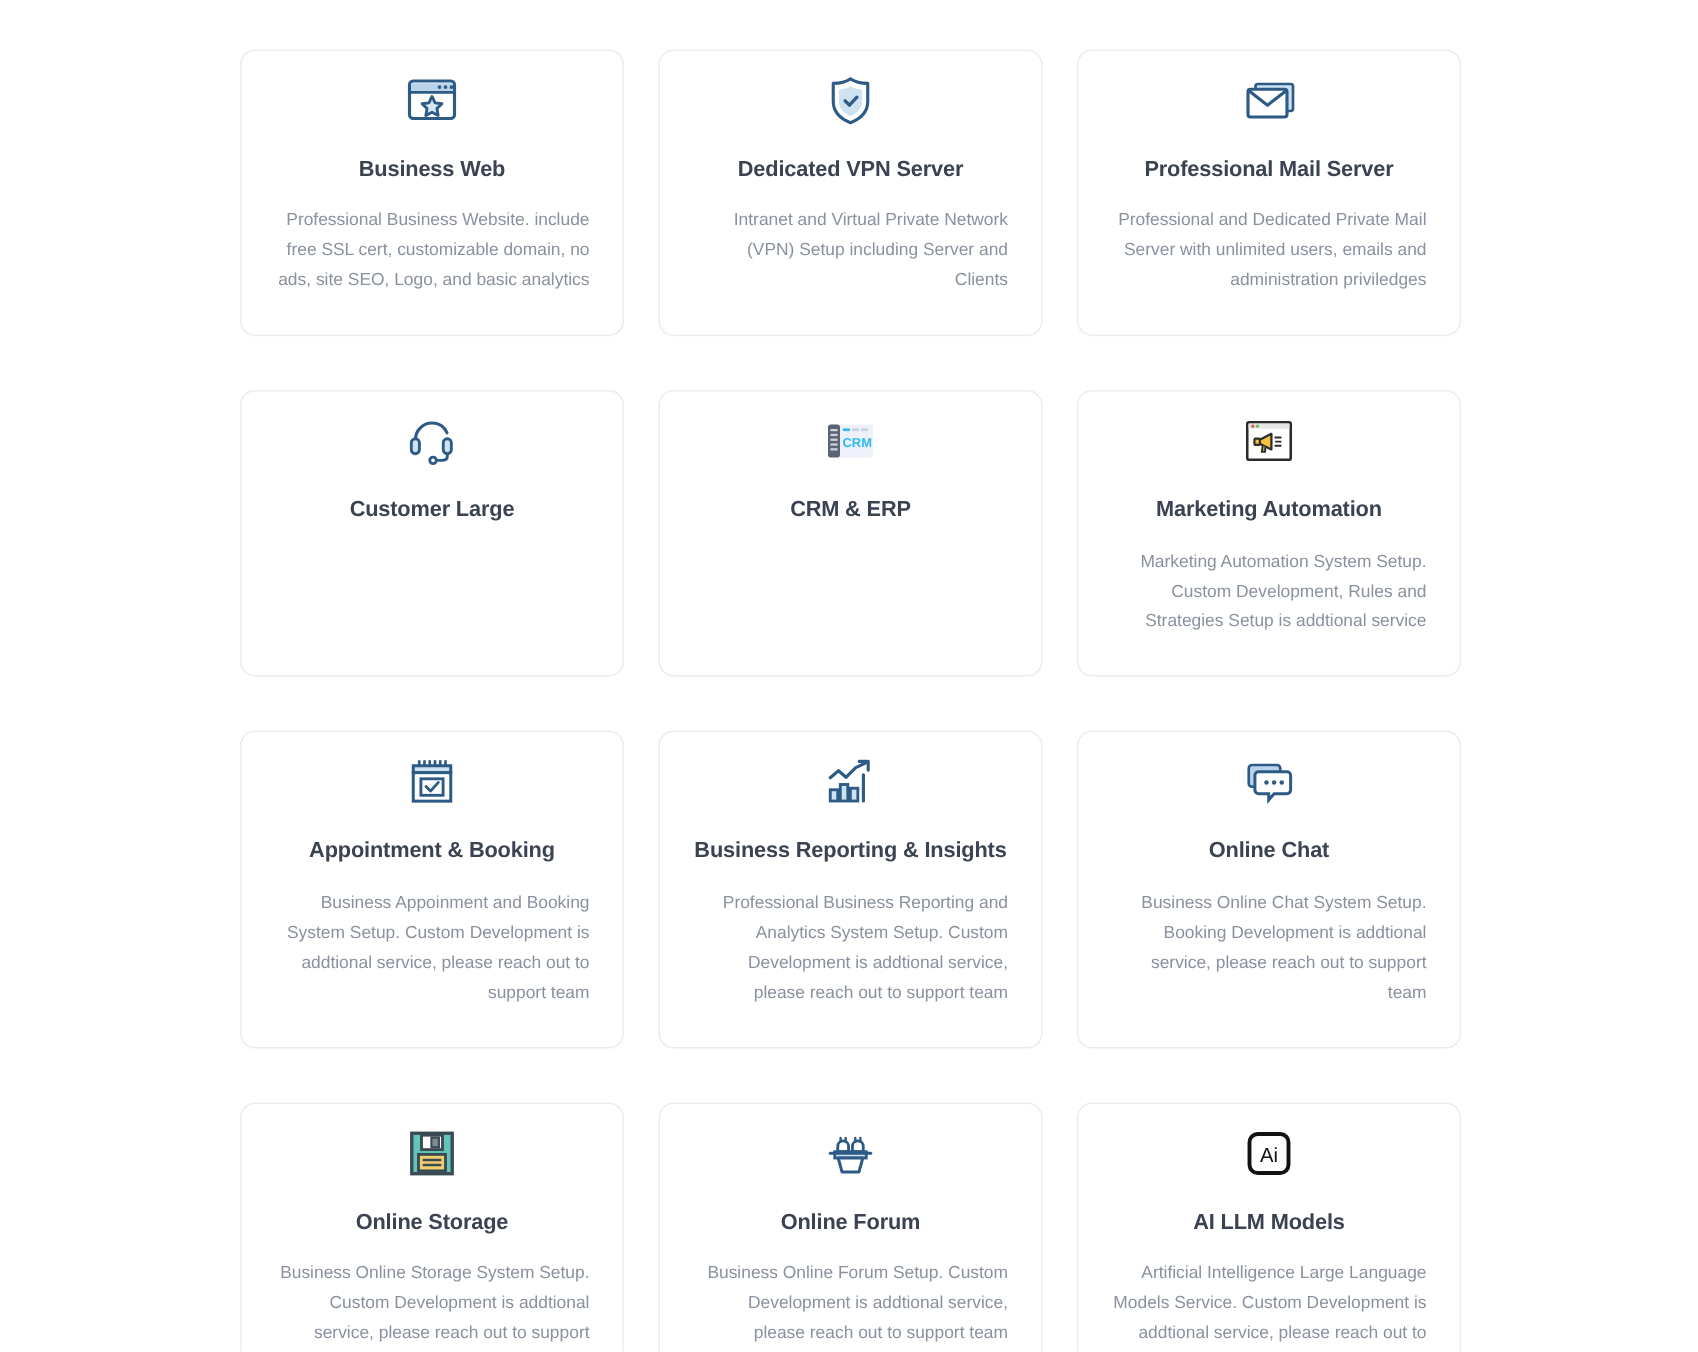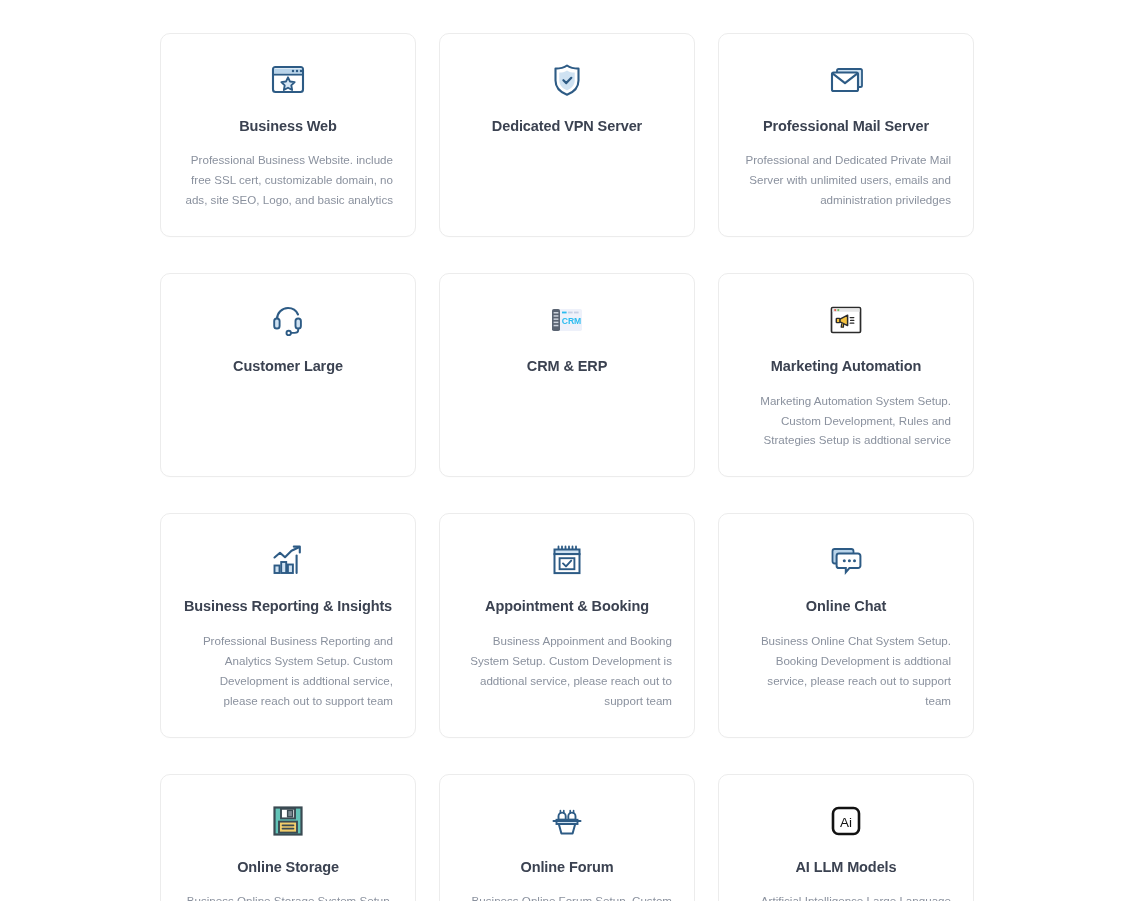--- a/index.html
+++ b/index.html
@@ -16,21 +16,21 @@
     padding: 33px 160px 0 160px;
     display: grid;
     grid-template-columns: repeat(3, 256px);
     column-gap: 23px;
     row-gap: 36px;
   }
   .service-card {
     background: #ffffff;
     border: 1px solid #ececec;
     border-radius: 10px;
-    padding: 26px 22px 26px 22px;
+    padding: 13px 22px 26px 22px;
     display: flex;
     flex-direction: column;
     align-items: center;
     box-shadow: 0 1px 2px rgba(0,0,0,0.012);
   }
   .card-icon {
     width: 40px;
     height: 40px;
     display: flex;
     align-items: center;
@@ -77,20 +77,21 @@
 
   <div class="service-card row1">
     <div class="card-icon">
       <svg width="40" height="40" viewBox="0 0 40 40">
         <path d="M20 5.5 C16.5 8 13 8.6 8.5 8.6 V20.5 C8.5 27.6 13.6 32.3 20 34.8 C26.4 32.3 31.5 27.6 31.5 20.5 V8.6 C27 8.6 23.5 8 20 5.5 Z" fill="#ffffff" stroke="#2d5b85" stroke-width="2.1" stroke-linejoin="round"></path>
         <path d="M20 10.5 C17.6 12.2 15.2 12.6 12.3 12.6 V20.6 C12.3 25.4 15.7 28.6 20 30.4 C24.3 28.6 27.7 25.4 27.7 20.6 V12.6 C24.8 12.6 22.4 12.2 20 10.5 Z" fill="#cfe2f2"></path>
         <path d="M16.4 20.2 l2.9 2.9 5.0 -5.3" fill="none" stroke="#2d5b85" stroke-width="2.2" stroke-linecap="round" stroke-linejoin="round"></path>
       </svg>
     </div>
     <div class="card-title">Dedicated VPN Server</div>
+    <div class="card-desc">Intranet and Virtual Private Network (VPN) Setup including Server and Clients</div>
   </div>
 
   <div class="service-card row1">
     <div class="card-icon">
       <svg width="40" height="40" viewBox="0 0 40 40">
         <rect x="11" y="9" width="25" height="18" rx="1.6" fill="#cfe2f2" stroke="#2d5b85" stroke-width="1.8"></rect>
         <rect x="6" y="12.5" width="26" height="18.5" rx="1.6" fill="#ffffff" stroke="#2d5b85" stroke-width="2.1"></rect>
         <path d="M6.8 13.6 L19 23.2 L31.2 13.6" fill="none" stroke="#2d5b85" stroke-width="2.1" stroke-linejoin="round" stroke-linecap="round"></path>
       </svg>
     </div>
@@ -143,49 +144,49 @@
         <path d="M24.2 17.6 h3.6 M24.6 20.4 h3.2 M24.2 23.2 h3.6" stroke="#2b2b2b" stroke-width="1.3" stroke-linecap="round"></path>
       </svg>
     </div>
     <div class="card-title">Marketing Automation</div>
     <div class="card-desc">Marketing Automation System Setup. Custom Development, Rules and Strategies Setup is addtional service</div>
   </div>
 
   <div class="service-card row3">
     <div class="card-icon">
       <svg width="40" height="40" viewBox="0 0 40 40">
+        <path d="M11.5 6.5 V10 M15 6.5 V10 M18.5 6.5 V10 M22 6.5 V10 M25.5 6.5 V10 M29 6.5 V10" stroke="#2d5b85" stroke-width="1.8" stroke-linecap="round"></path>
+        <rect x="7.5" y="9.5" width="25" height="4.6" fill="#cfe2f2" stroke="#2d5b85" stroke-width="2"></rect>
+        <rect x="7.5" y="14.1" width="25" height="19" fill="#ffffff" stroke="#2d5b85" stroke-width="2"></rect>
+        <rect x="12.6" y="18.2" width="14.8" height="11" fill="#ffffff" stroke="#2d5b85" stroke-width="1.9"></rect>
+        <path d="M16 23.4 l3 3 5.2 -5.8" fill="none" stroke="#2d5b85" stroke-width="1.9" stroke-linecap="round" stroke-linejoin="round"></path>
+      </svg>
+    </div>
+    <div class="card-title">Appointment &amp; Booking</div>
+    <div class="card-desc">Business Appoinment and Booking System Setup. Custom Development is addtional service, please reach out to support team</div>
+  </div>
+
+  <div class="service-card row3">
+    <div class="card-icon">
+      <svg width="40" height="40" viewBox="0 0 40 40">
         <path d="M6.5 17.5 L12 12.8 L17 17.2 L23.5 10.8 L31 7.2" fill="none" stroke="#2d5b85" stroke-width="2.1" stroke-linecap="round" stroke-linejoin="round"></path>
         <path d="M25.8 6.6 L31.8 6.6 L31.8 12.4" fill="none" stroke="#2d5b85" stroke-width="2.1" stroke-linecap="round" stroke-linejoin="round"></path>
         <rect x="6.5" y="25.5" width="5" height="7.5" fill="#cfe2f2" stroke="#2d5b85" stroke-width="1.9"></rect>
         <rect x="13.2" y="22" width="5" height="11" fill="#cfe2f2" stroke="#2d5b85" stroke-width="1.9"></rect>
         <rect x="19.9" y="24.5" width="5" height="8.5" fill="#cfe2f2" stroke="#2d5b85" stroke-width="1.9"></rect>
         <path d="M28.6 15.5 V33" stroke="#2d5b85" stroke-width="2.1" stroke-linecap="round"></path>
       </svg>
     </div>
     <div class="card-title">Business Reporting &amp; Insights</div>
     <div class="card-desc">Professional Business Reporting and Analytics System Setup. Custom Development is addtional service, please reach out to support team</div>
   </div>
 
   <div class="service-card row3">
     <div class="card-icon">
       <svg width="40" height="40" viewBox="0 0 40 40">
-        <path d="M11.5 6.5 V10 M15 6.5 V10 M18.5 6.5 V10 M22 6.5 V10 M25.5 6.5 V10 M29 6.5 V10" stroke="#2d5b85" stroke-width="1.8" stroke-linecap="round"></path>
-        <rect x="7.5" y="9.5" width="25" height="4.6" fill="#cfe2f2" stroke="#2d5b85" stroke-width="2"></rect>
-        <rect x="7.5" y="14.1" width="25" height="19" fill="#ffffff" stroke="#2d5b85" stroke-width="2"></rect>
-        <rect x="12.6" y="18.2" width="14.8" height="11" fill="#ffffff" stroke="#2d5b85" stroke-width="1.9"></rect>
-        <path d="M16 23.4 l3 3 5.2 -5.8" fill="none" stroke="#2d5b85" stroke-width="1.9" stroke-linecap="round" stroke-linejoin="round"></path>
-      </svg>
-    </div>
-    <div class="card-title">Appointment &amp; Booking</div>
-    <div class="card-desc">Business Appoinment and Booking System Setup. Custom Development is addtional service, please reach out to support team</div>
-  </div>
-
-  <div class="service-card row3">
-    <div class="card-icon">
-      <svg width="40" height="40" viewBox="0 0 40 40">
         <rect x="6.5" y="9" width="21" height="14.5" rx="2.2" fill="#b9d4ea" stroke="#2d5b85" stroke-width="1.8"></rect>
         <path d="M13 13.5 h19 a2.4 2.4 0 0 1 2.4 2.4 v9.8 a2.4 2.4 0 0 1 -2.4 2.4 h-8.6 l-3.6 4.2 v-4.2 h-6.8 a2.4 2.4 0 0 1 -2.4 -2.4 v-9.8 a2.4 2.4 0 0 1 2.4 -2.4 Z" fill="#ffffff" stroke="#2d5b85" stroke-width="2"></path>
         <circle cx="18.3" cy="20.7" r="1.5" fill="#2d5b85"></circle>
         <circle cx="23.4" cy="20.7" r="1.5" fill="#2d5b85"></circle>
         <circle cx="28.5" cy="20.7" r="1.5" fill="#2d5b85"></circle>
       </svg>
     </div>
     <div class="card-title">Online Chat</div>
     <div class="card-desc">Business Online Chat System Setup. Booking Development is addtional service, please reach out to support team</div>
   </div>

